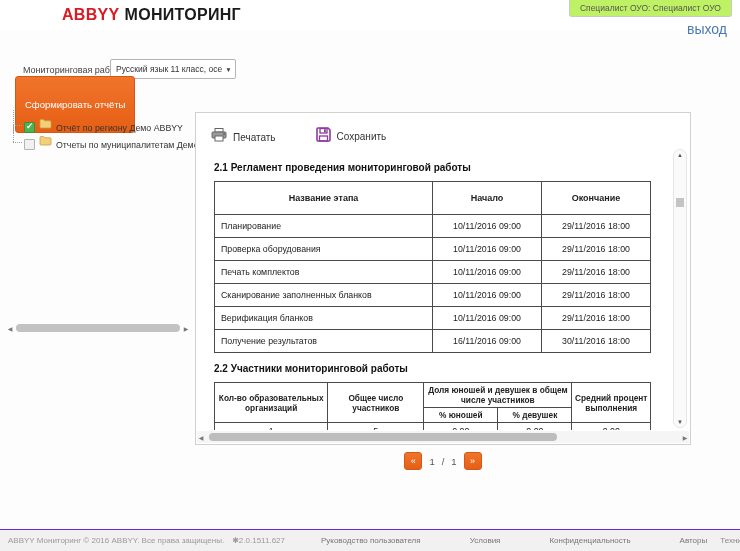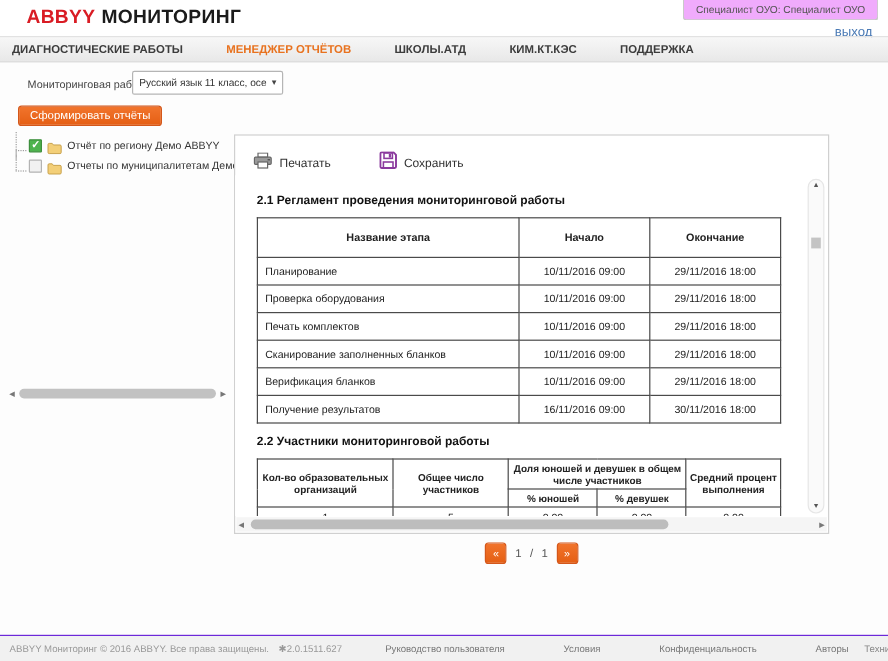--- a/index.html
+++ b/index.html
@@ -3,46 +3,46 @@
 <meta charset="utf-8">
 <style>
   * { margin:0; padding:0; box-sizing:border-box; }
   html,body { width:740px; height:551px; }
   body { font-family:"Liberation Sans", sans-serif; background:#ffffff; position:relative; overflow:hidden; }
   .page { position:absolute; inset:0; width:740px; height:551px; background:#fdfdfd; }
 
   
   .header { position:absolute; left:0; top:0; width:740px; height:30px; background:#ffffff; }
   .logo { position:absolute; left:22px; top:6px; font-size:16px; font-weight:bold; letter-spacing:.3px; }
-  .logo .abbyy { color:#d91c24; }
+  .logo .abbyy { color:#d91c24;margin-left:40px; }
   .logo .prod { color:#1b1b1b; margin-left:5px; }
-  .user-box { position:absolute; right:8px; top:0; background:#f0abfc; border:1px solid #c9c9c9; border-top:none;
+  .user-box { position:absolute; right:8px; top:0; background:#bef264; border:1px solid #c9c9c9; border-top:none;
               border-radius:0 0 3px 3px; padding:3px 10px; font-size:8.5px; color:#555; }
-  .logout { position:absolute; right:13px; top:21px; font-size:11px; color:#4a7ab5; cursor:pointer; }
+  .logout { position:absolute; right:13px; top:21px; font-size:14px; color:#4a7ab5; cursor:pointer; }
 
   
   .nav { position:absolute; left:0; top:30px; width:740px; height:22px;
          background:linear-gradient(#f7f7f7,#e8e8e8); border-top:1px solid #e2e2e2; border-bottom:1px solid #d8d8d8;
          display:flex; align-items:center; padding-left:10px; }
   .nav-item { font-size:9.5px; font-weight:bold; color:#3c3c3c; margin-right:36px; cursor:pointer; white-space:nowrap; }
   .nav-item.active { color:#e8721f; }
 
   
   .filter-label { position:absolute; left:23px; top:65px; font-size:9px; color:#444; }
   .select { position:absolute; left:110px; top:59px; width:126px; height:20px; background:#fff;
             border:1px solid #b5b5b5; border-radius:2px; display:flex; align-items:center; cursor:pointer; }
   .select .val { flex:1; font-size:8.5px; color:#333; padding:0 3px 0 5px; white-space:nowrap; overflow:hidden; }
   .select .arr { width:13px; font-size:6.5px; color:#444; text-align:center; }
 
-  .gen-btn { position:absolute; left:15px; top:88px; background:linear-gradient(#f1742c,#e55f14);
-             border:1px solid #d4571a; border-radius:3px; color:#fff; font-size:9.5px; padding:2px 9px; cursor:pointer; }
+  .gen-btn { position:absolute; left:15px; top:76px; background:linear-gradient(#f1742c,#e55f14);
+             border:1px solid #d4571a; border-radius:3px; color:#fff; font-size:9.5px; padding:22px 9px; cursor:pointer; }
 
   
   .tree { position:absolute; left:8px; top:116px; width:182px; }
-  .tree-row { position:relative; display:flex; align-items:flex-start; height:17px; padding-left:16px; cursor:default; }
+  .tree-row { position:relative; display:flex; align-items:flex-end; height:17px; padding-left:16px; cursor:default; }
   .tree-row::before { content:''; position:absolute; left:5px; top:-6px; bottom:0; border-left:1px dotted #9f9f9f; }
   .tree-row.last::before { bottom:50%; }
   .tree-row::after { content:''; position:absolute; left:5px; top:50%; width:9px; border-top:1px dotted #9f9f9f; }
   .cb { width:11px; height:11px; border:1px solid #94a894; border-radius:1px; background:#fff; margin-right:4px;
         position:relative; cursor:pointer; flex:0 0 auto; }
   .cb.checked { background:#4db34d; border-color:#3d8f3d; }
   .cb.checked::after { content:'✓'; position:absolute; left:1px; top:-2px; color:#fff; font-size:9px; font-weight:bold; }
   .cb.off { background:#f1f1f1; border-color:#b3b3b3; }
   .folder { margin-right:4px; flex:0 0 auto; }
   .tree-label { font-size:8.8px; color:#333; white-space:nowrap; cursor:pointer; }
@@ -107,27 +107,20 @@
 <div class="page">
 
   <div class="header">
     <div class="logo">
       <span class="abbyy">ABBYY</span><span class="prod">МОНИТОРИНГ</span>
     </div>
     <div class="user-box">Специалист ОУО: Специалист ОУО</div>
     <div class="logout">выход</div>
   </div>
 
-  <div class="nav">
-    <div class="nav-item">ДИАГНОСТИЧЕСКИЕ РАБОТЫ</div>
-    <div class="nav-item active">МЕНЕДЖЕР ОТЧЁТОВ</div>
-    <div class="nav-item">ШКОЛЫ.АТД</div>
-    <div class="nav-item">КИМ.КТ.КЭС</div>
-    <div class="nav-item">ПОДДЕРЖКА</div>
-  </div>
 
   <div class="filter-label">Мониторинговая работа:</div>
   <div class="select">
     <span class="val">Русский язык 11 класс, осень 2016</span>
     <span class="arr">▼</span>
   </div>
 
   <button class="gen-btn">Сформировать отчёты</button>
 
   <div class="tree">

